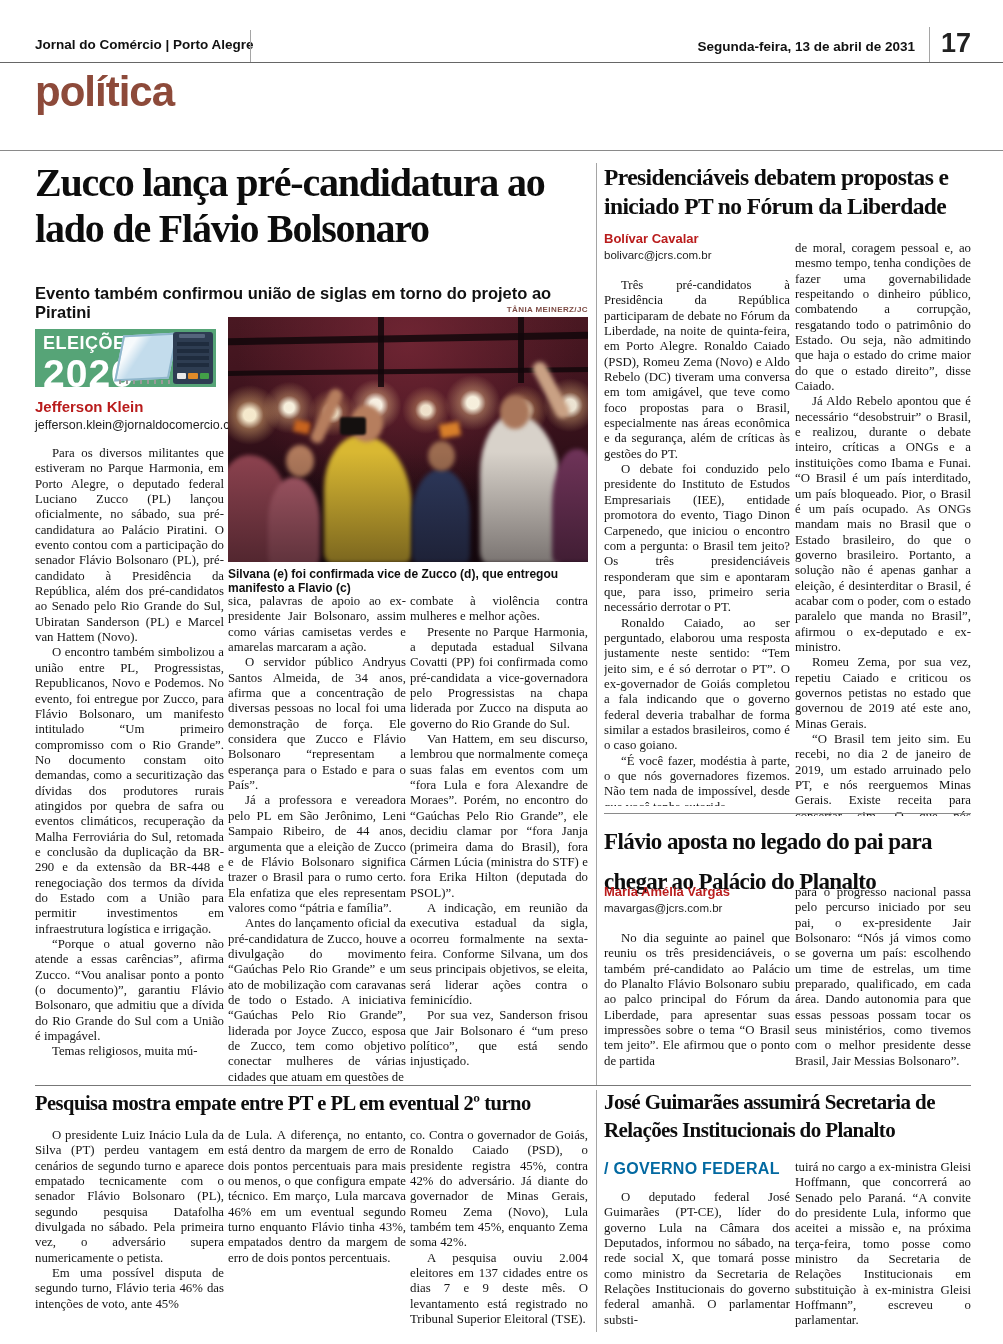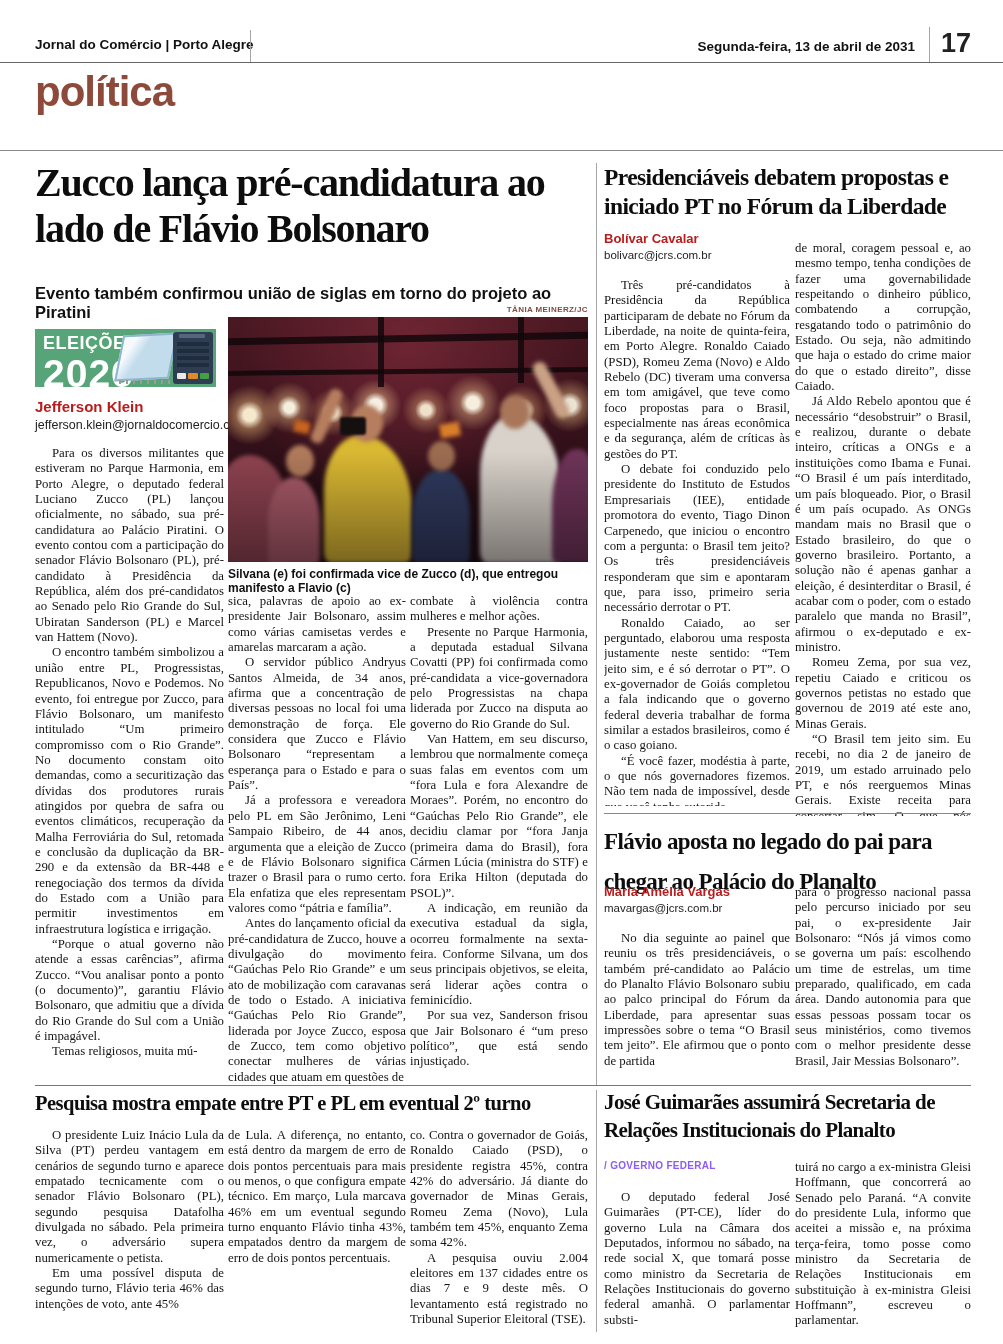--- a/index.html
+++ b/index.html
@@ -102,21 +102,21 @@
                    color:#0d0d0d;letter-spacing:-.6px;}
   .flavio-byline-name{left:604px;top:884px;font-size:13px;}
   .flavio-byline-mail{left:604px;top:902px;font-size:11.5px;}
 
   
   .bottom-rule{left:35px;top:1085px;width:936px;background:#777;}
   .poll-headline{left:35px;top:1092px;width:560px;font-size:20.5px;font-weight:700;color:#0d0d0d;
                  letter-spacing:-.5px;white-space:nowrap;}
   .guim-headline{left:604px;top:1088px;width:370px;font-size:21px;line-height:28px;font-weight:700;
                  color:#0d0d0d;letter-spacing:-.6px;}
-  .guim-kicker{left:604px;top:1160px;font-size:10px;font-weight:700;color:#8b5cf6;letter-spacing:.3px;}
+  .guim-kicker{left:604px;top:1160px;font-size:16px;font-weight:700;color:#0369a1;letter-spacing:.3px;}
 </style>
 </head>
 <body>
 
 <div class="page">
 
   <div class="abs sans mast-left">Jornal do Comércio | Porto Alegre</div>
   <div class="vrule mast-div1"></div>
   <div class="abs sans mast-date">Segunda-feira, 13 de abril de 2031</div>
   <div class="vrule mast-div2"></div>

